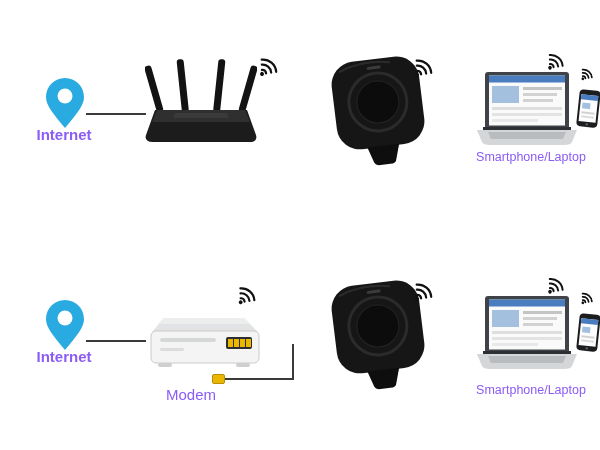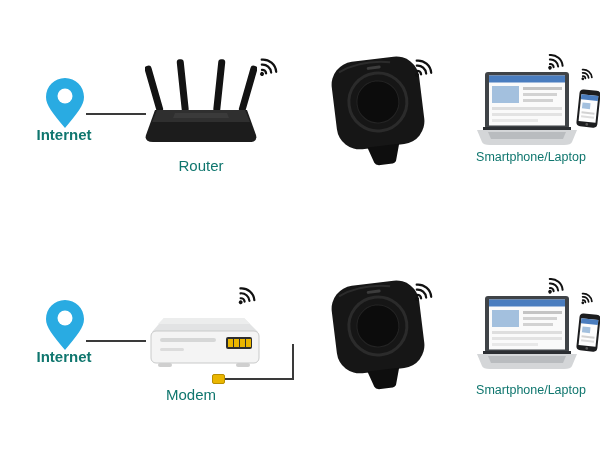--- a/index.html
+++ b/index.html
@@ -1,20 +1,20 @@
 <!DOCTYPE html>
 <html><head>
 <meta charset="utf-8">
 <style>
   * { margin:0; padding:0; box-sizing:border-box; }
   html,body { background:#ffffff; }
   body { font-family:"Liberation Sans", sans-serif; color:#1a1a1a; }
   .canvas { position:relative; width:600px; height:450px; background:#ffffff; overflow:hidden; }
   .abs { position:absolute; }
-  .label { text-align:center; color:#0f766e; line-height:1.15; }
+  .label { text-align:center; color:#8b5cf6; line-height:1.15; }
   .label-bold { font-weight:bold; font-size:15px; }
   .label-device { font-size:15px; }
   .label-clients { font-size:12.5px; }
   .hline { height:2px; background:#3a3a3a; }
   .vline { width:2px; background:#3a3a3a; }
   .yellow-connector { background:#eab600; border:1px solid #b98e00; border-radius:2px; }
 </style>
 </head>
 <body>
 
@@ -32,21 +32,20 @@
     <g fill="#131313">
       <rect x="12" y="8" width="7" height="48" rx="3" transform="rotate(-16 15.5 56)"></rect>
       <rect x="37" y="3" width="7" height="53" rx="3" transform="rotate(-6 40.5 56)"></rect>
       <rect x="68" y="3" width="7" height="53" rx="3" transform="rotate(6 71.5 56)"></rect>
       <rect x="93" y="8" width="7" height="48" rx="3" transform="rotate(16 96.5 56)"></rect>
     </g>
     <path d="M10 54 L102 54 L111 79 Q113 86 104 86 L8 86 Q-1 86 1 79 Z" fill="#1c1c1c"></path>
     <path d="M12 54 L100 54 L105 66 L7 66 Z" fill="#2f2f2f"></path>
     <path d="M30 57 L82 57 L84 62 L28 62 Z" fill="#3a3a3a"></path>
   </svg>
-  <div class="abs label label-device" style="left:145px;top:157px;width:112px">Router</div>
 
   <svg class="abs" style="left:253px;top:54px" width="27" height="27" viewBox="0 0 24 24">
     <g transform="rotate(40 12 13)">
       <g fill="none" stroke="#111" stroke-width="2" stroke-linecap="round">
         <path d="M3.6 9.6 A11.8 11.8 0 0 1 20.4 9.6"></path>
         <path d="M6.6 13 A7.6 7.6 0 0 1 17.4 13"></path>
         <path d="M9.6 16.4 A3.4 3.4 0 0 1 14.4 16.4"></path>
       </g>
       <circle cx="12" cy="19.2" r="1.8" fill="#111"></circle>
     </g>

